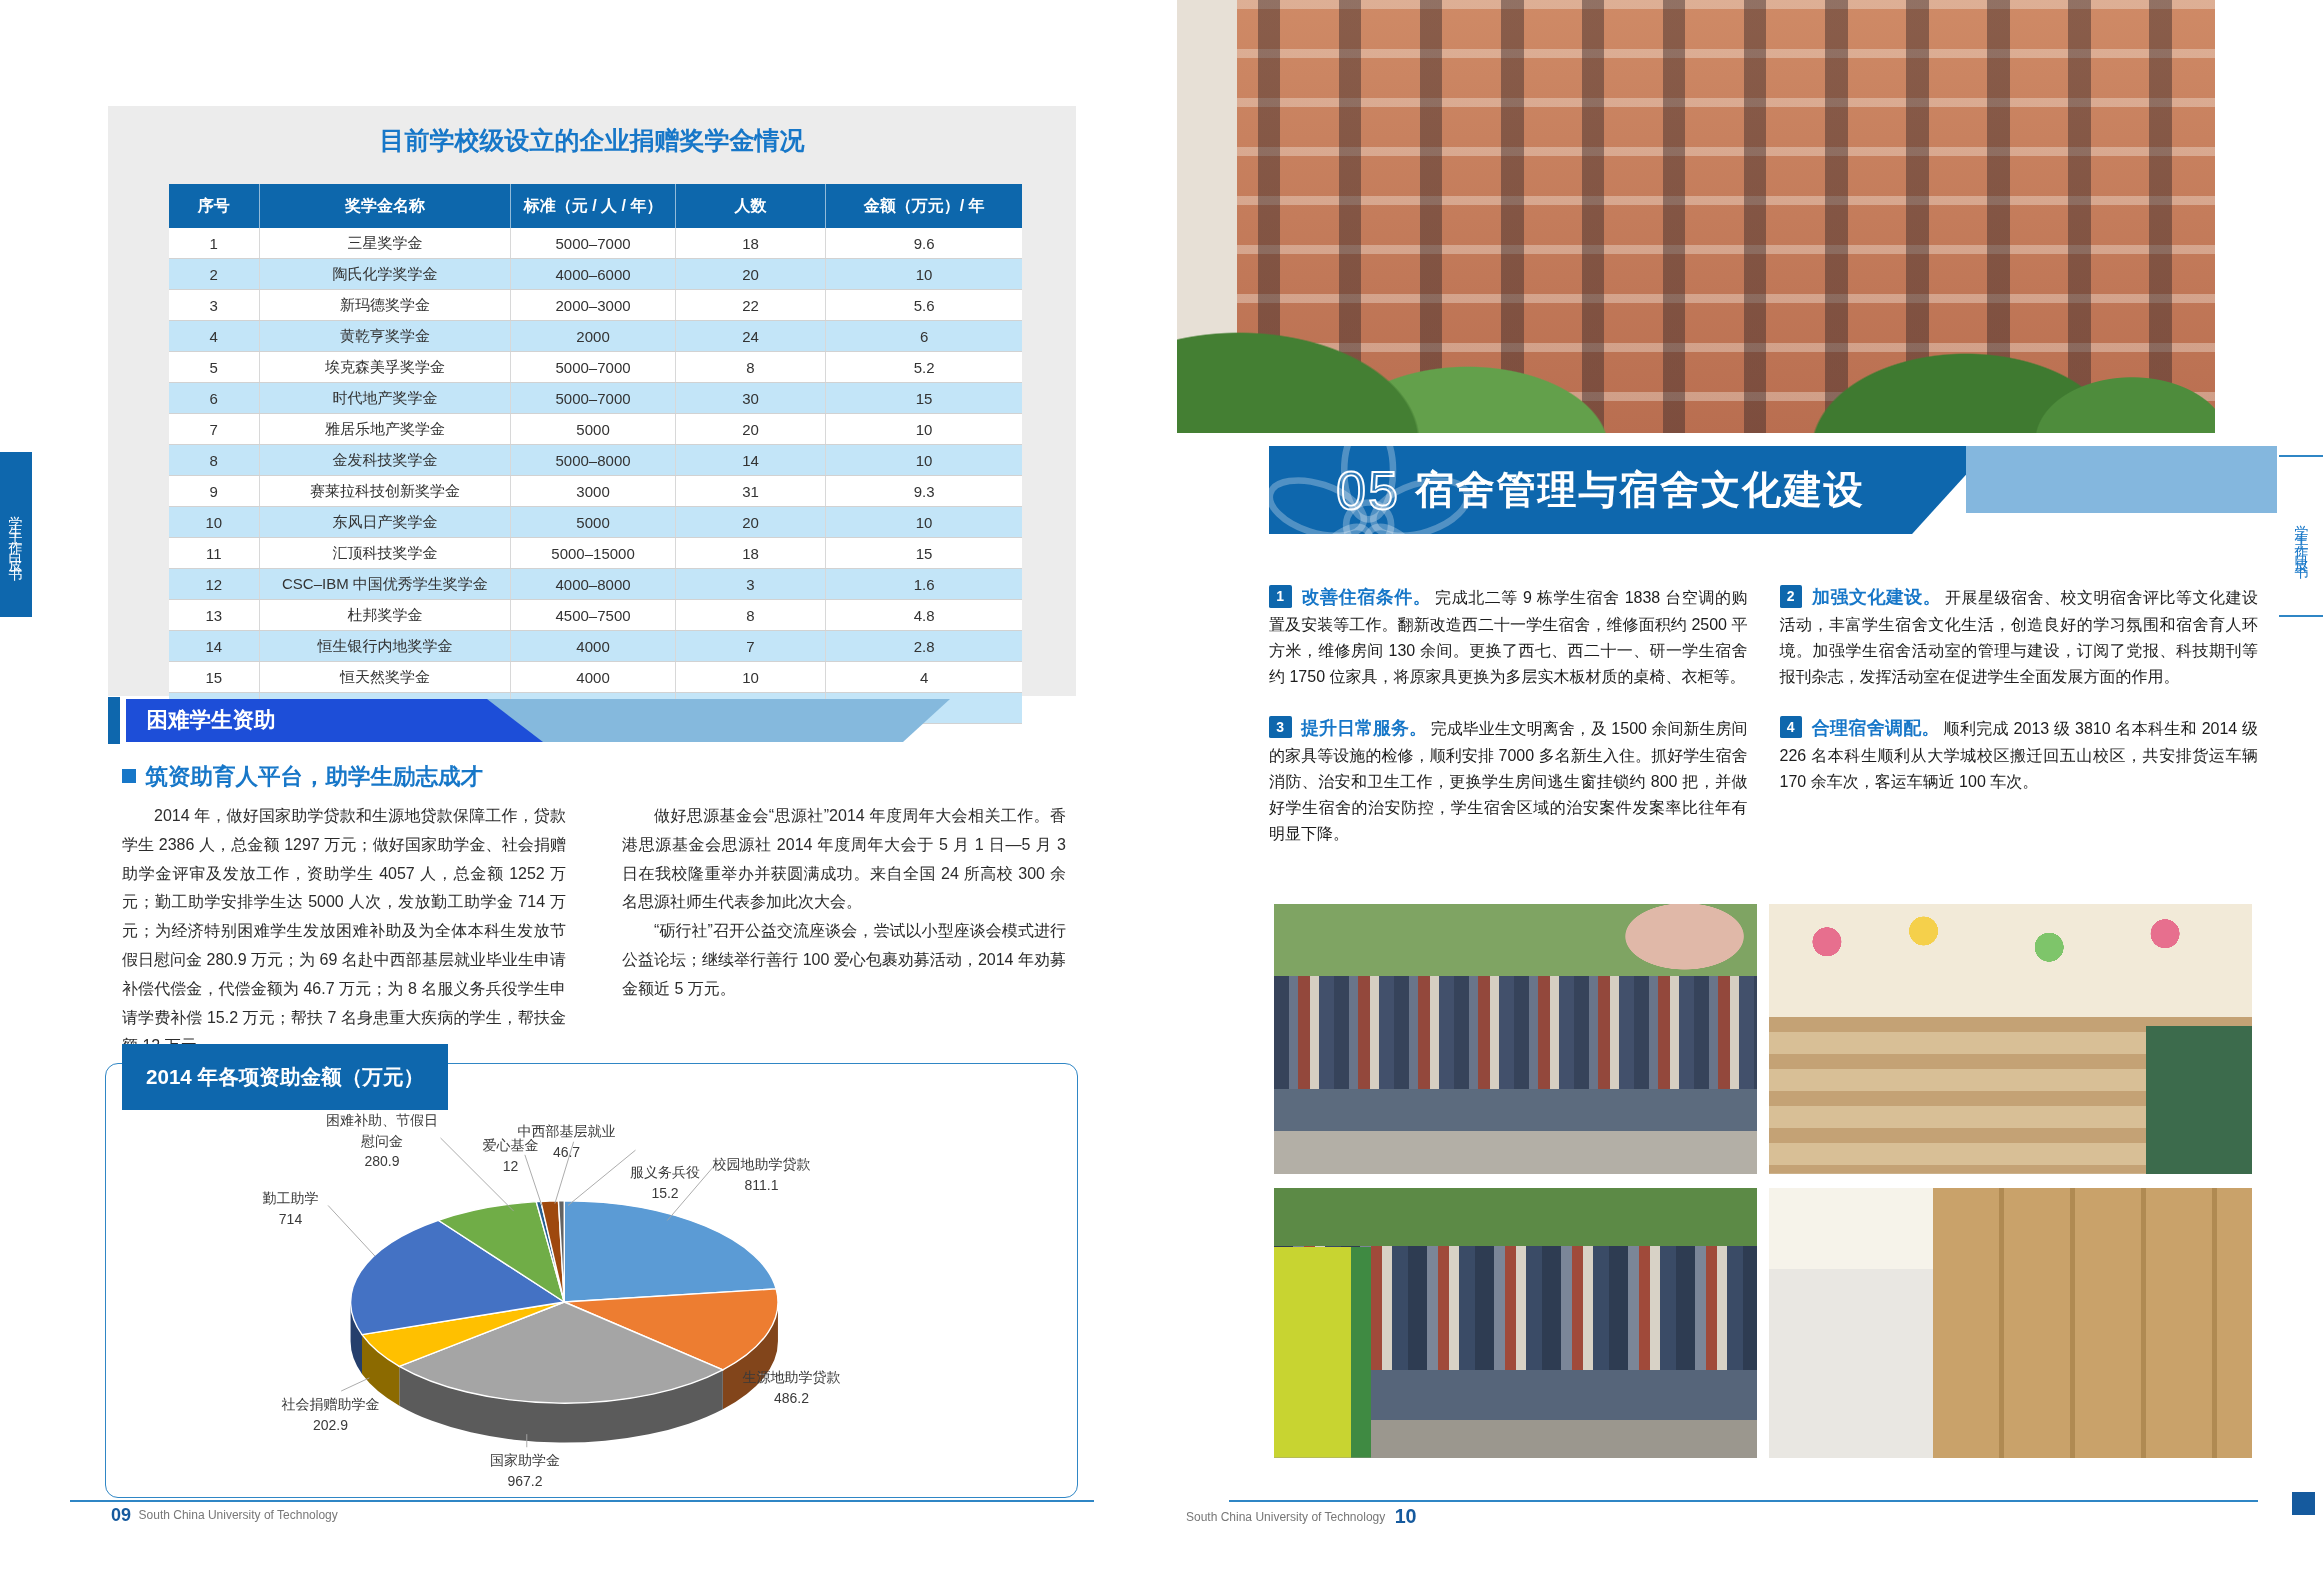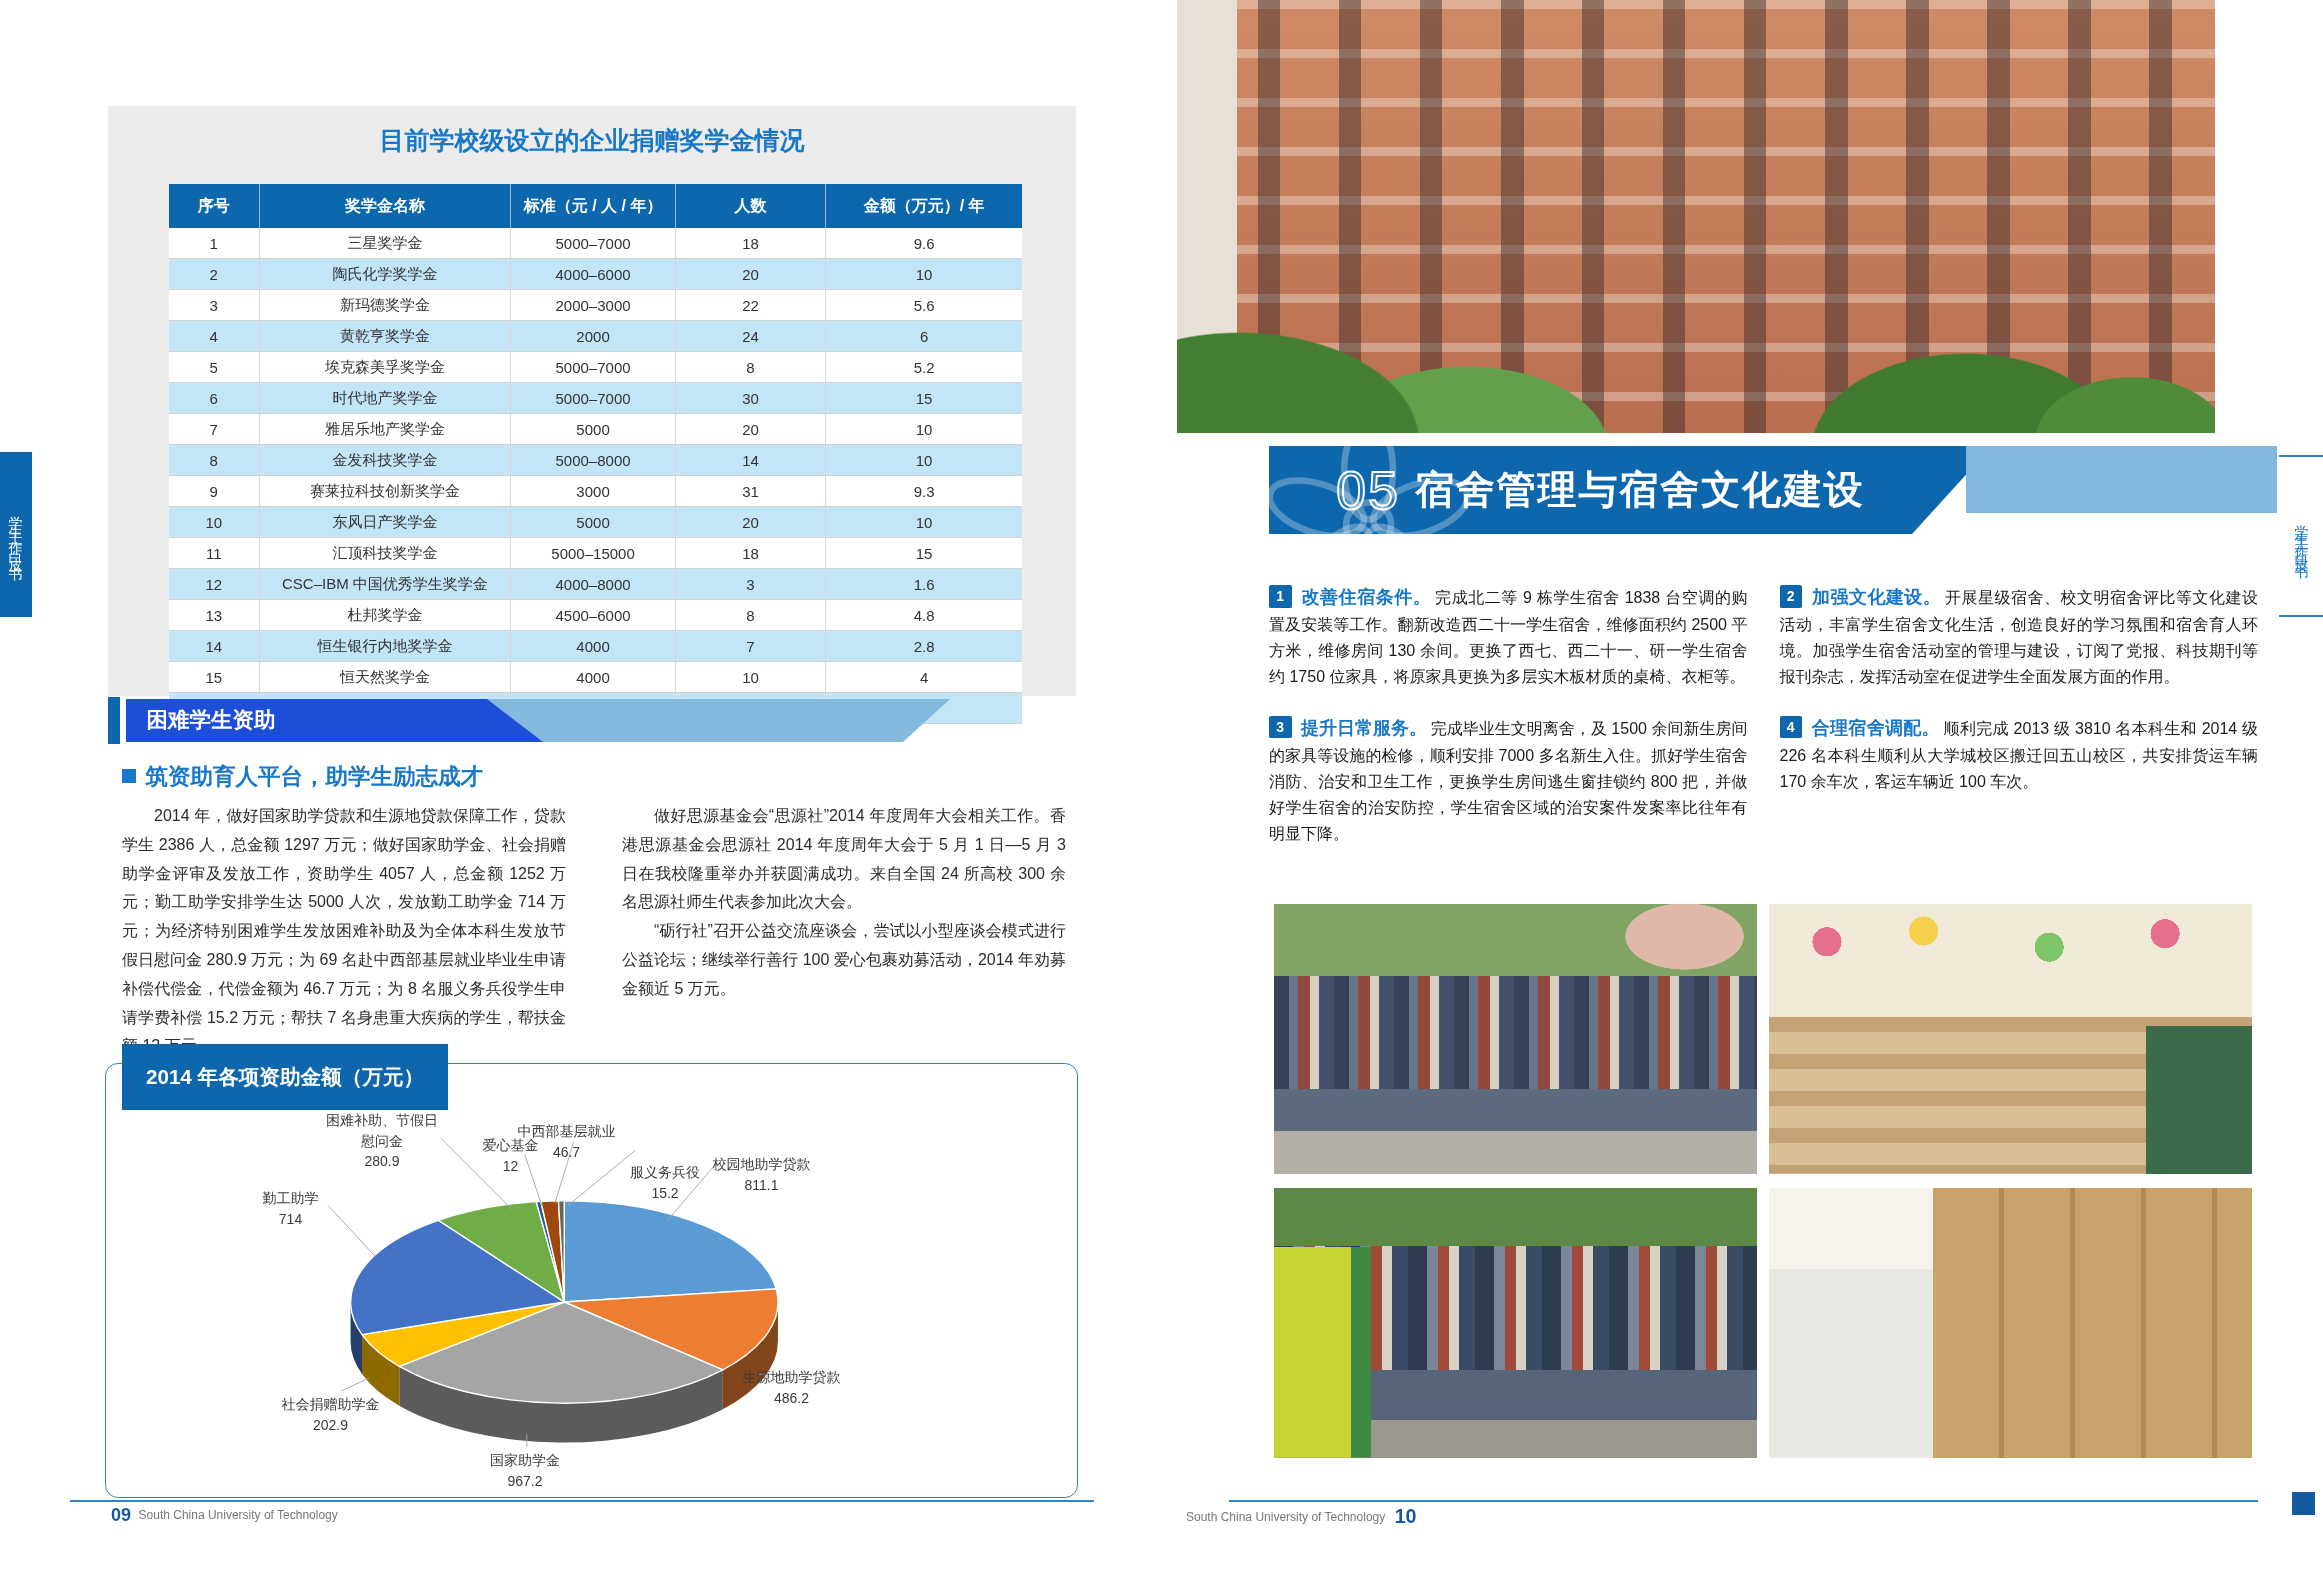--- a/index.html
+++ b/index.html
@@ -218,21 +218,21 @@
         <tr>
           <td>12</td>
           <td>CSC–IBM 中国优秀学生奖学金</td>
           <td>4000–8000</td>
           <td>3</td>
           <td>1.6</td>
         </tr>
         <tr>
           <td>13</td>
           <td>杜邦奖学金</td>
-          <td>4500–6000</td>
+          <td>4500–7500</td>
           <td>8</td>
           <td>4.8</td>
         </tr>
         <tr>
           <td>14</td>
           <td>恒生银行内地奖学金</td>
           <td>4000</td>
           <td>7</td>
           <td>2.8</td>
         </tr>

